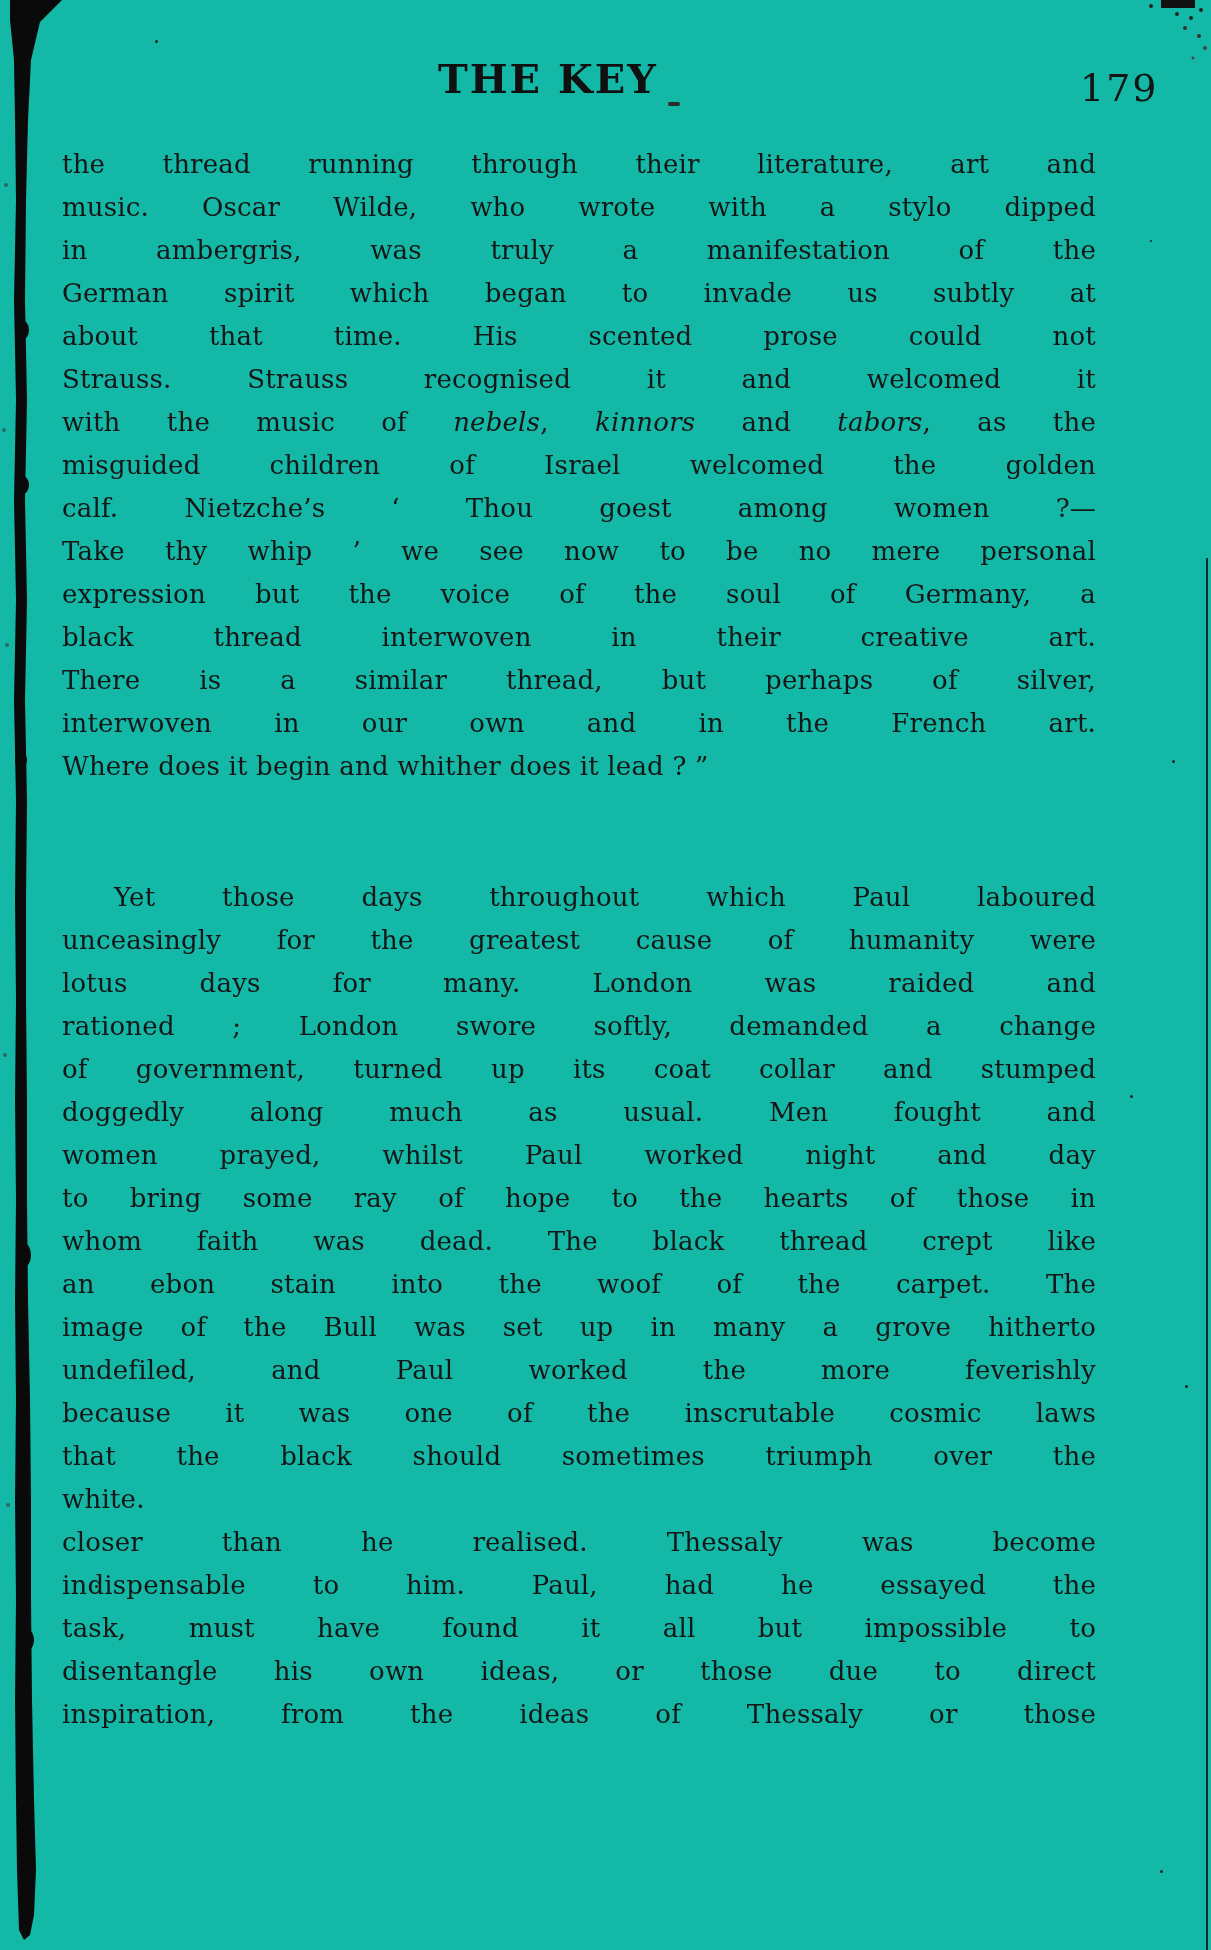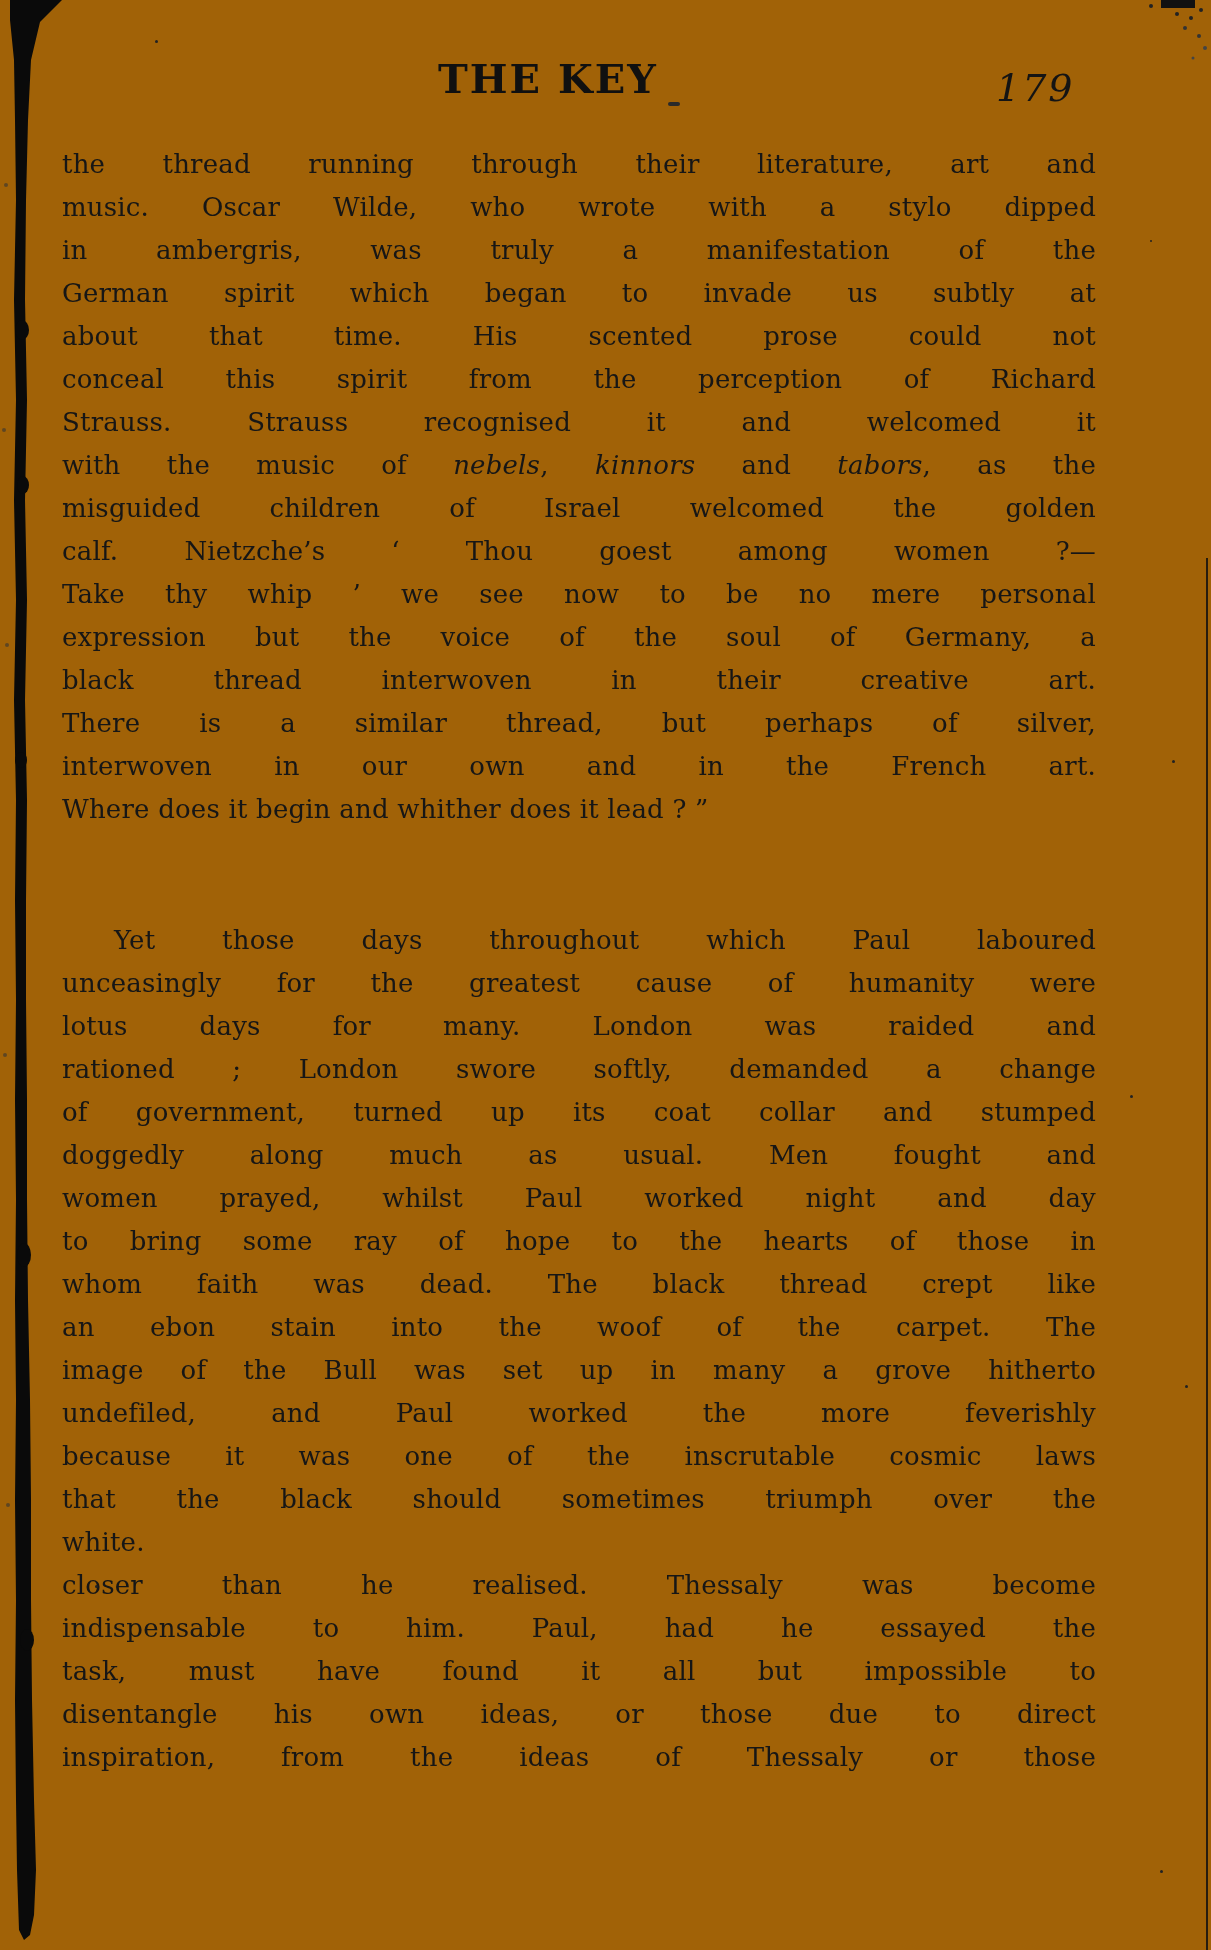--- a/index.html
+++ b/index.html
@@ -1,35 +1,34 @@
 <!DOCTYPE html>
 <html><head>
 <meta charset="utf-8">
 <style>
   html,body{margin:0;padding:0;background:#ffffff;}
   .page{
     position:relative;
     width:1211px;height:1950px;
-    background:#a16207;
+    background:#14b8a6;
     overflow:hidden;
     font-family:"DejaVu Serif","Liberation Serif",serif;
     color:#161616;
   }
   
   .header-title{
     position:absolute;left:438px;top:55px;
     font-size:40px;font-weight:bold;letter-spacing:2px;
     color:#101010;
   }
   .page-number{
-    position:absolute;left:996px;top:66px;
+    position:absolute;left:1080px;top:66px;
     font-size:38px;letter-spacing:2px;
     color:#141414;
     font-variant-numeric:oldstyle-nums;
-    font-style:italic;
   }
   
   .text-block{
     position:absolute;left:62px;top:143px;width:1034px;
     font-size:26px;line-height:43px;
   }
   .para{margin:0;}
   .line{
     text-align:justify;
     text-align-last:left;
@@ -88,21 +87,20 @@
   <div class="title-dash"></div>
   <div class="page-number">179</div>
 
   <div class="text-block">
       <div class="para">
         <div class="line j"><span>the thread running through their literature, art and</span></div>
         <div class="line j"><span>music. Oscar Wilde, who wrote with a stylo dipped</span></div>
         <div class="line j"><span>in ambergris, was truly a manifestation of the</span></div>
         <div class="line j"><span>German spirit which began to invade us subtly at</span></div>
         <div class="line j"><span>about that time. His scented prose could not</span></div>
-        <div class="line j"><span>conceal this spirit from the perception of Richard</span></div>
         <div class="line j"><span>Strauss. Strauss recognised it and welcomed it</span></div>
         <div class="line j"><span>with the music of </span><i>nebels</i><span>, </span><i>kinnors</i><span> and </span><i>tabors</i><span>, as the</span></div>
         <div class="line j"><span>misguided children of Israel welcomed the golden</span></div>
         <div class="line j"><span>calf. Nietzche’s ‘ Thou goest among women ?—</span></div>
         <div class="line j"><span>Take thy whip ’ we see now to be no mere personal</span></div>
         <div class="line j"><span>expression but the voice of the soul of Germany, a</span></div>
         <div class="line j"><span>black thread interwoven in their creative art.</span></div>
         <div class="line j"><span>There is a similar thread, but perhaps of silver,</span></div>
         <div class="line j"><span>interwoven in our own and in the French art.</span></div>
         <div class="line"><span>Where does it begin and whither does it lead ? ”</span></div>

